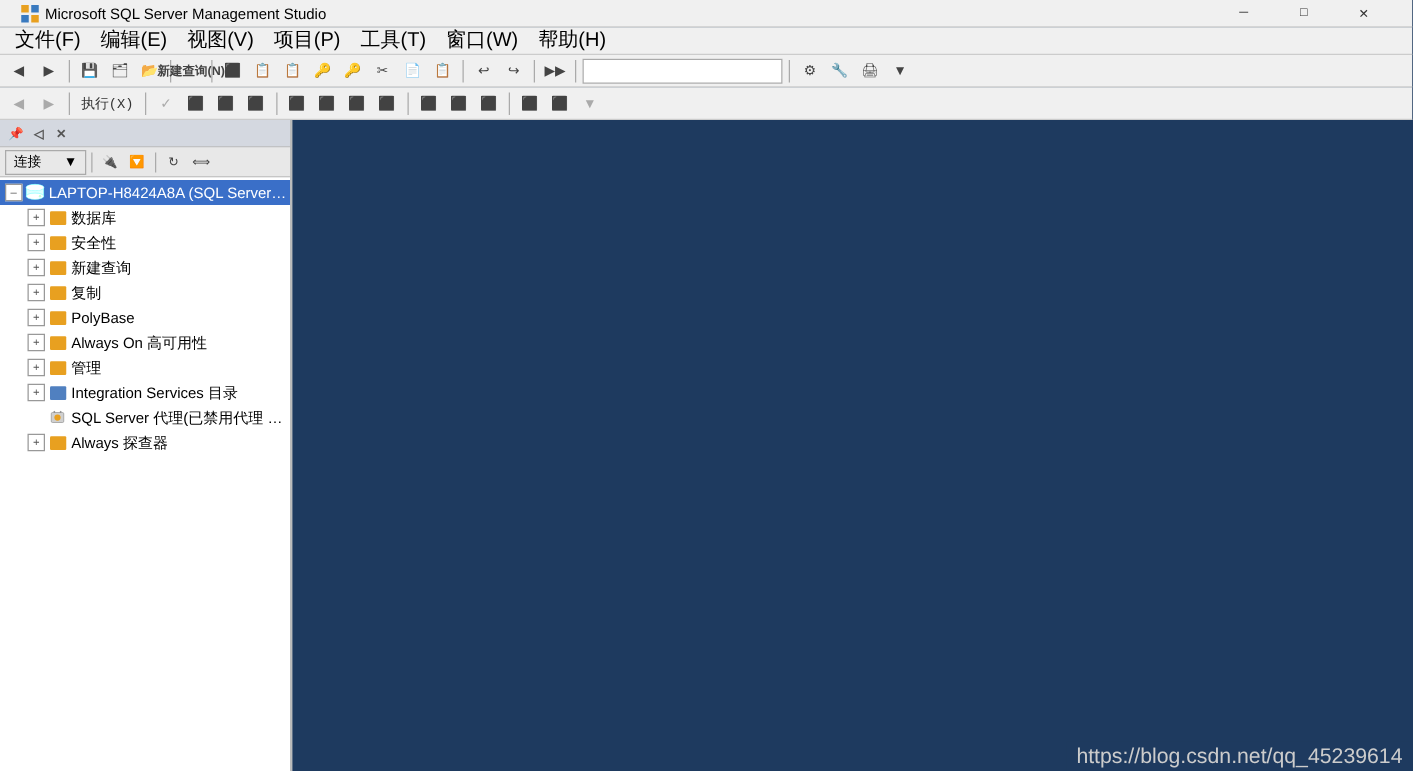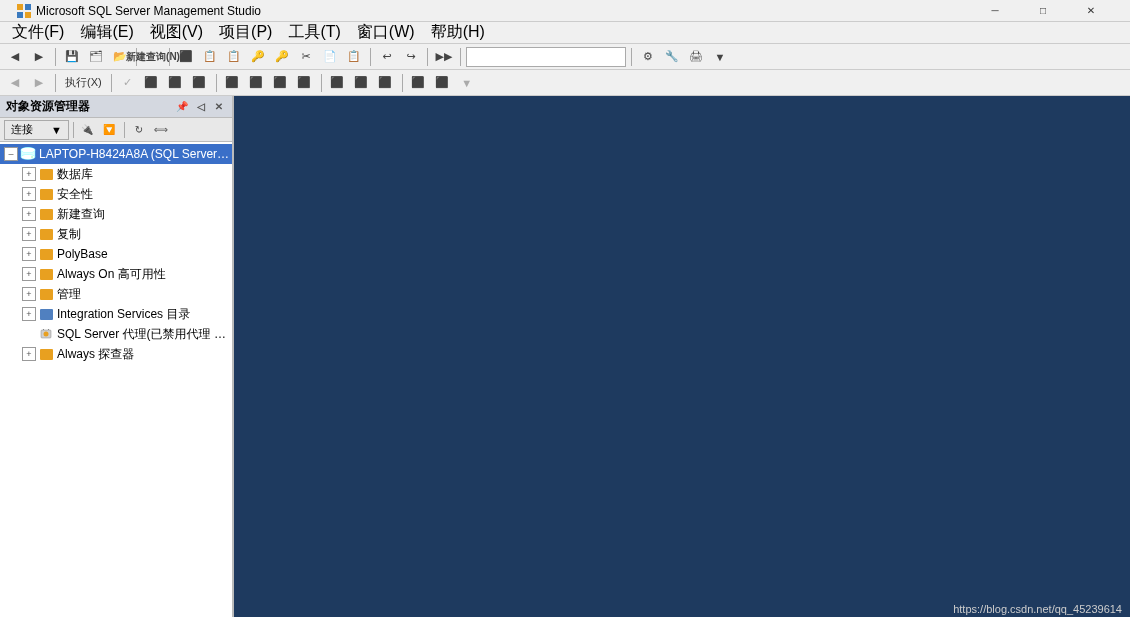--- a/index.html
+++ b/index.html
@@ -107,20 +107,21 @@
       width: 160px;
       font-size: 11px;
       border: 1px solid #aaa;
       background: white;
       padding: 0 4px;
     }
     .tb-text {
       font-size: 11px;
       color: #333;
       padding: 0 4px;
+      font-family: Liberation Mono, monospace;
     }
     .tb-btn-disabled {
       width: 22px;
       height: 22px;
       display: flex;
       align-items: center;
       justify-content: center;
       font-size: 11px;
       color: #aaa;
       border: 1px solid transparent;
@@ -274,21 +275,21 @@
       background: #1e3a5f;
     }
 
     
     #statusbar {
       position: fixed;
       bottom: 0;
       right: 0;
       background: #1e3a5f;
       color: #cccccc;
-      font-size: 11px;
+      font-size: 17px;
       padding: 2px 8px;
       text-align: right;
     }
 
     
     .icon-folder {
       display: inline-block;
       width: 13px;
       height: 11px;
       background: #e8a020;
@@ -388,21 +389,20 @@
   <div class="tb-btn-disabled">⬛</div>
   <div class="tb-btn-disabled">⬛</div>
   <div class="tb-btn-disabled">▼</div>
 </div>
 
 <div id="main">
 
   <div id="object-explorer">
 
     <div class="oe-titlebar">
-      <span class="oe-title-text">对象资源管理器</span>
       <div class="oe-title-icons">
         <span class="oe-title-icon">📌</span>
         <span class="oe-title-icon">◁</span>
         <span class="oe-title-icon">✕</span>
       </div>
     </div>
 
     <div class="oe-toolbar">
       <button class="oe-connect-btn">
         <span>连接</span>

